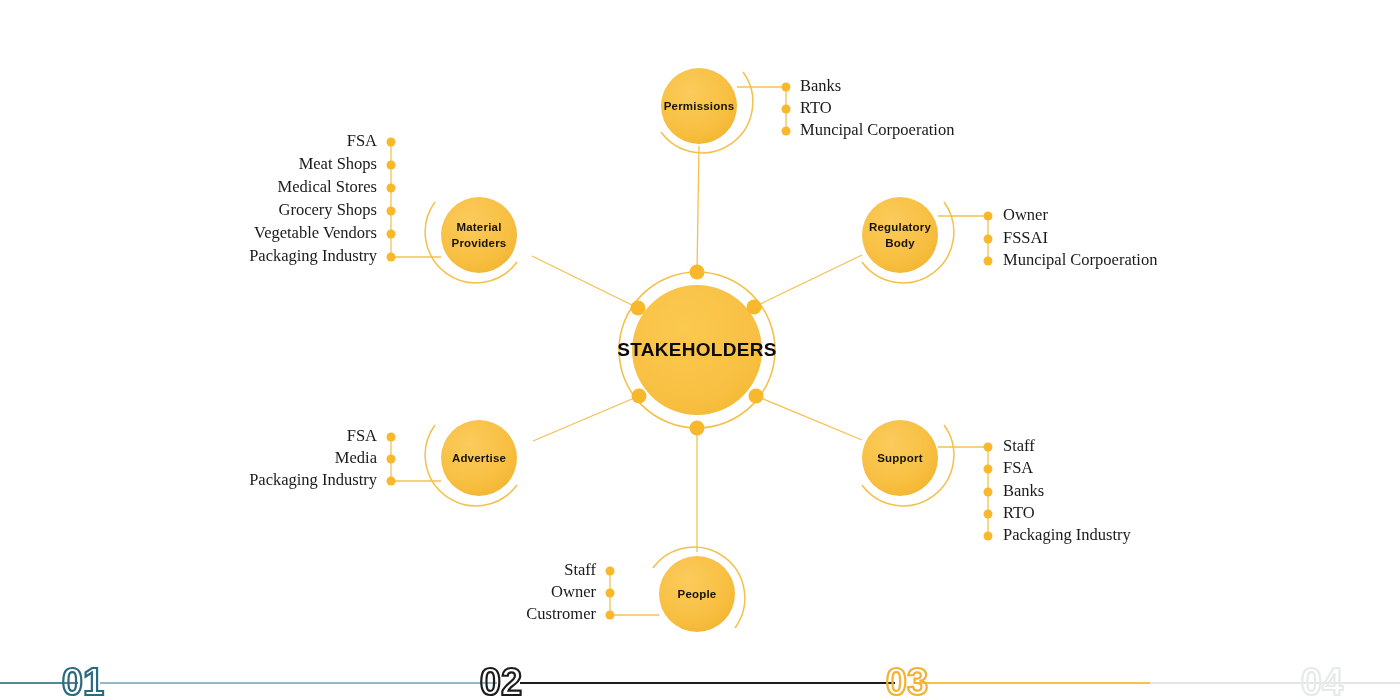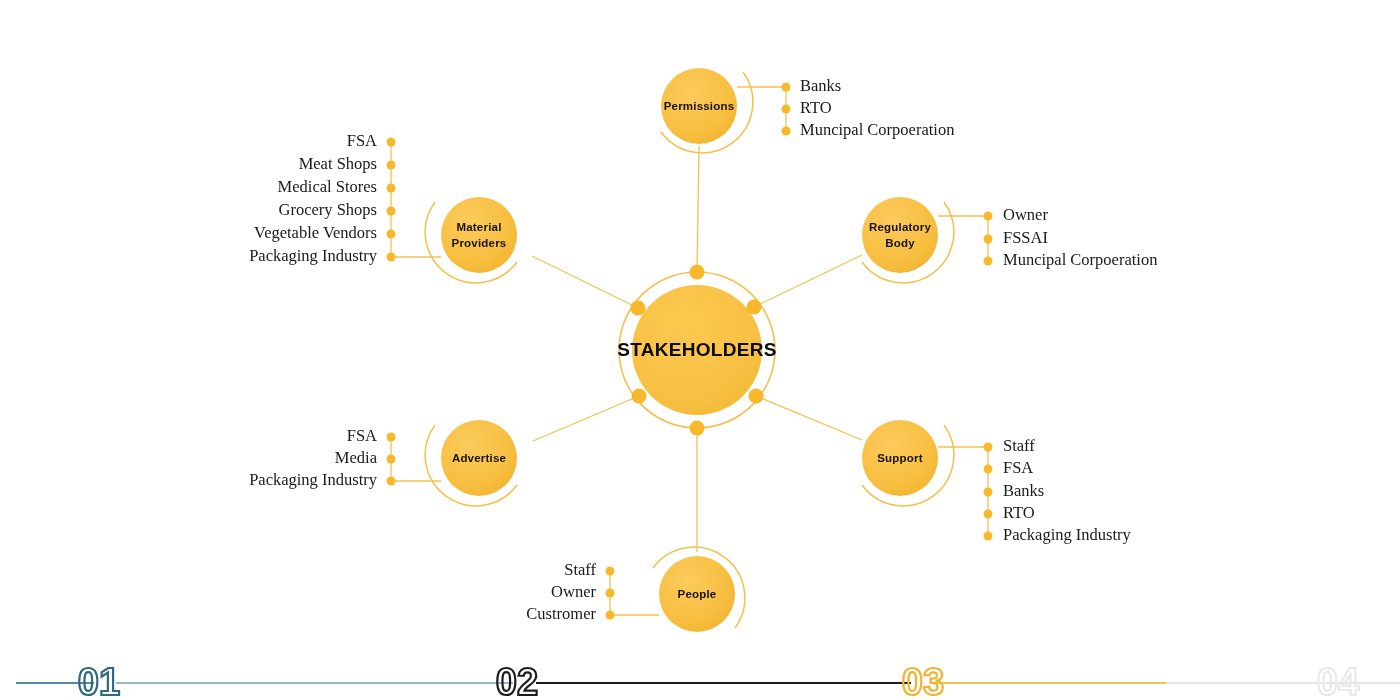--- a/index.html
+++ b/index.html
@@ -34,21 +34,21 @@
     font-family:"Liberation Serif", serif;
     font-size:16.5px;
     fill:#1a1a1a;
     dominant-baseline:middle;
   }
   .leaf-text.right{text-anchor:start;}
   .leaf-text.left{text-anchor:end;}
 
   
   .footer{
-    position:absolute;left:16px;bottom:0;width:1200px;height:50px;
+    position:absolute;left:0;bottom:0;width:1200px;height:50px;
   }
   .footer svg{position:absolute;left:0;top:0;width:1400px;height:50px;}
   .step-num{
     font-family:"Liberation Sans", sans-serif;
     font-weight:bold;
     font-size:38px;
     text-anchor:middle;
     dominant-baseline:middle;
     fill:none;
     stroke-width:2.2;

